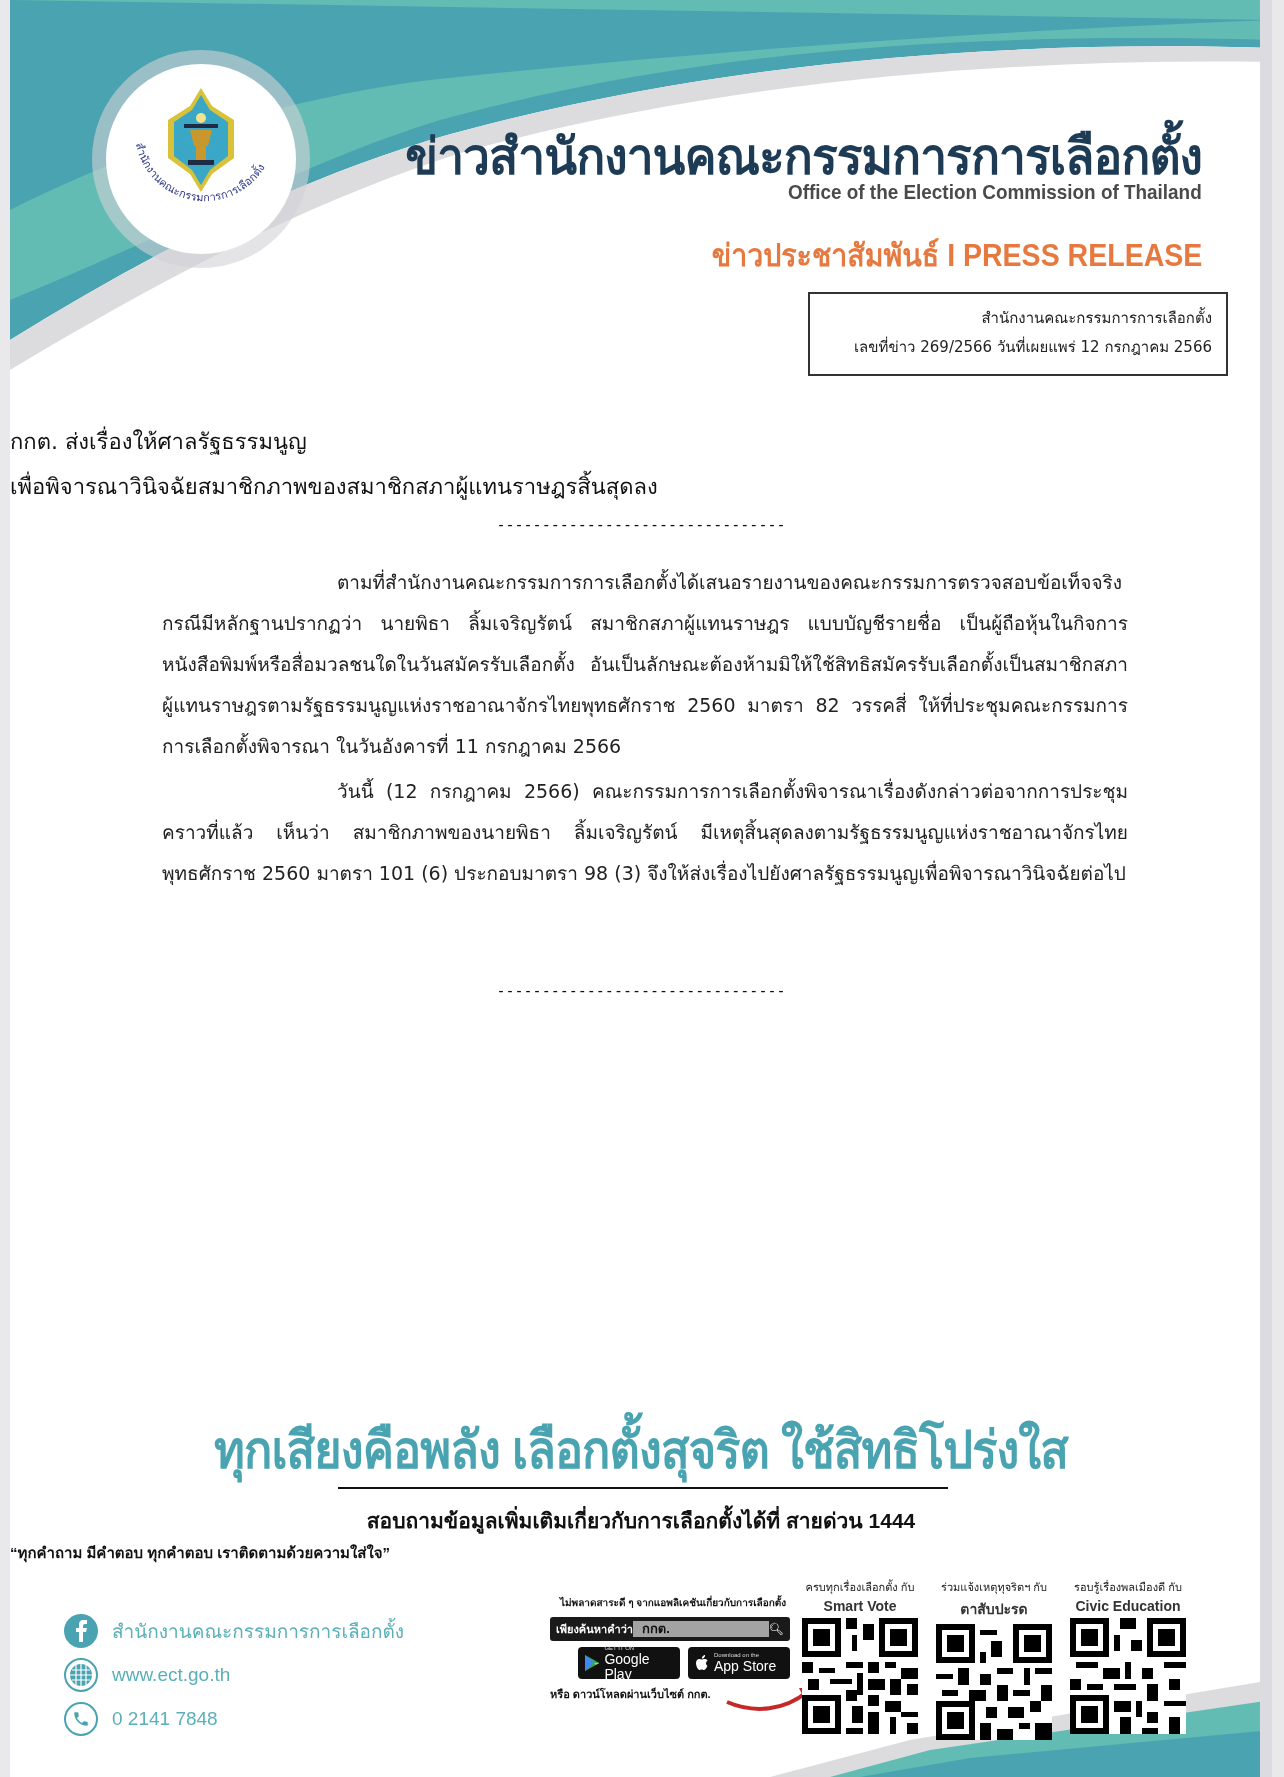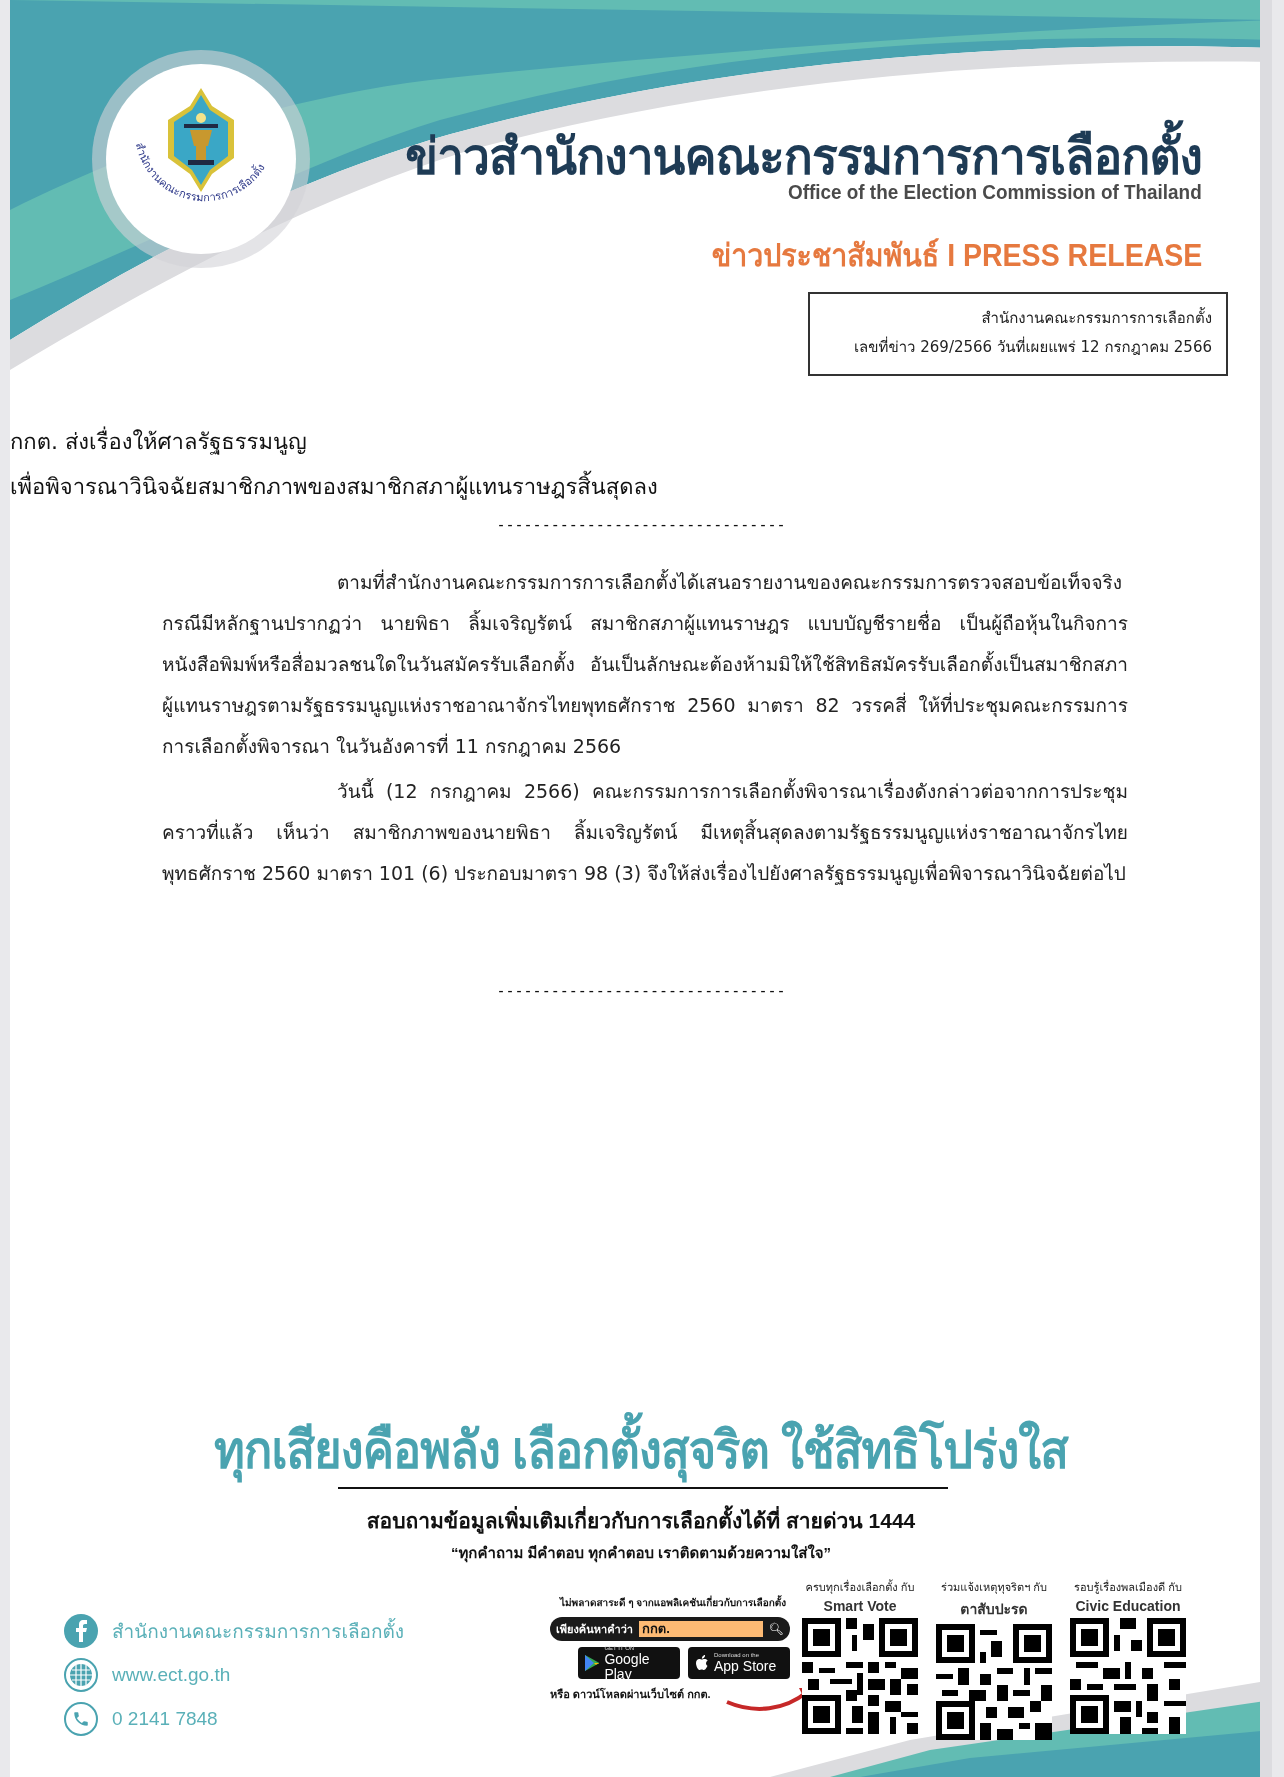--- a/index.html
+++ b/index.html
@@ -21,30 +21,30 @@
 
   .headline { position:absolute; left:0; width:1262px; text-align:left; font-family:"DejaVu Sans", sans-serif; font-size:22px; color:#111; }
   .dash { position:absolute; left:0; width:1262px; text-align:center; font-family:"DejaVu Sans Mono", monospace; font-size:15px; color:#111; letter-spacing:0; }
 
   .body-text { position:absolute; left:152px; width:966px; font-family:"DejaVu Sans", sans-serif; font-size:19px; color:#222; line-height:41px; text-align:justify; }
   .body-text p { margin:0; text-indent:175px; }
 
   .slogan { position:absolute; left:0; width:1262px; top:1408px; text-align:center; font-family:"Liberation Sans", sans-serif; font-weight:bold; font-size:52px; color:#4aa3b0; transform:scaleX(0.9); letter-spacing:-1px; white-space:nowrap; }
   .slogan-line { position:absolute; left:328px; top:1487px; width:610px; height:2px; background:#111; }
   .hotline { position:absolute; left:0; width:1262px; top:1504px; text-align:center; font-family:"Liberation Sans", sans-serif; font-weight:bold; font-size:21px; color:#111; }
-  .quote { position:absolute; left:0; width:1262px; top:1541px; text-align:center; font-family:"Liberation Sans", sans-serif; font-weight:bold; font-size:15px; color:#111; }
+  .quote { position:absolute; left:0; width:1262px; top:1541px; font-family:"Liberation Sans", sans-serif; font-weight:bold; font-size:15px; color:#111; }
 
   .contact { position:absolute; left:54px; display:flex; align-items:center; gap:14px; font-family:"Liberation Sans", sans-serif; font-size:19px; color:#5ab0b8; }
   .contact .ic { width:34px; height:34px; border-radius:50%; display:flex; align-items:center; justify-content:center; box-sizing:border-box; }
 
   .app-block { position:absolute; left:540px; top:1595px; width:240px; }
   .app-cap { font-family:"Liberation Sans", sans-serif; font-weight:bold; font-size:10px; color:#111; white-space:nowrap;margin-left:10px; }
-  .search-bar { margin-top:7px; height:24px; background:#1a1a1a; border-radius:12px; display:flex; align-items:center; padding:0 6px; gap:6px; }
+  .search-bar { margin-top:7px; height:24px; background:#1a1a1a; border-radius:3px; display:flex; align-items:center; padding:0 6px; }
   .search-bar .lbl { color:#fff; font-family:"Liberation Sans", sans-serif; font-weight:bold; font-size:11px; white-space:nowrap; }
-  .search-bar .inp { flex:1; height:16px; background:#fdba74; font-family:"Liberation Sans", sans-serif; font-weight:bold; font-size:13px; color:#111; line-height:16px; padding-left:3px; }
+  .search-bar .inp { flex:1; height:16px; background:#a3a3a3; font-family:"Liberation Sans", sans-serif; font-weight:bold; font-size:13px; color:#111; line-height:16px; padding-left:9px; }
   .search-bar .mag { color:#fff; font-size:12px; }
   .stores { display:flex; gap:8px; margin-top:6px;padding-left:28px; }
   .store { flex:1; height:32px; background:#111; border-radius:4px; display:flex; align-items:center; gap:5px; padding:0 7px; box-sizing:border-box; }
   .store .small { font-size:6px; color:#ddd; font-family:"Liberation Sans", sans-serif; line-height:7px; }
   .store .big { font-size:14px; color:#fff; font-family:"Liberation Sans", sans-serif; line-height:15px; }
   .app-or { margin-top:6px; font-family:"Liberation Sans", sans-serif; font-weight:bold; font-size:11px; color:#111; white-space:nowrap; }
 
   .qr-card { position:absolute; top:1578px; width:120px; text-align:center; }
   .qr-card .cap1 { font-family:"Liberation Sans", sans-serif; font-size:11px; color:#222; white-space:nowrap; }
   .qr-card .cap2 { font-family:"Liberation Sans", sans-serif; font-weight:bold; font-size:14px; color:#333; margin-top:2px; white-space:nowrap; }

